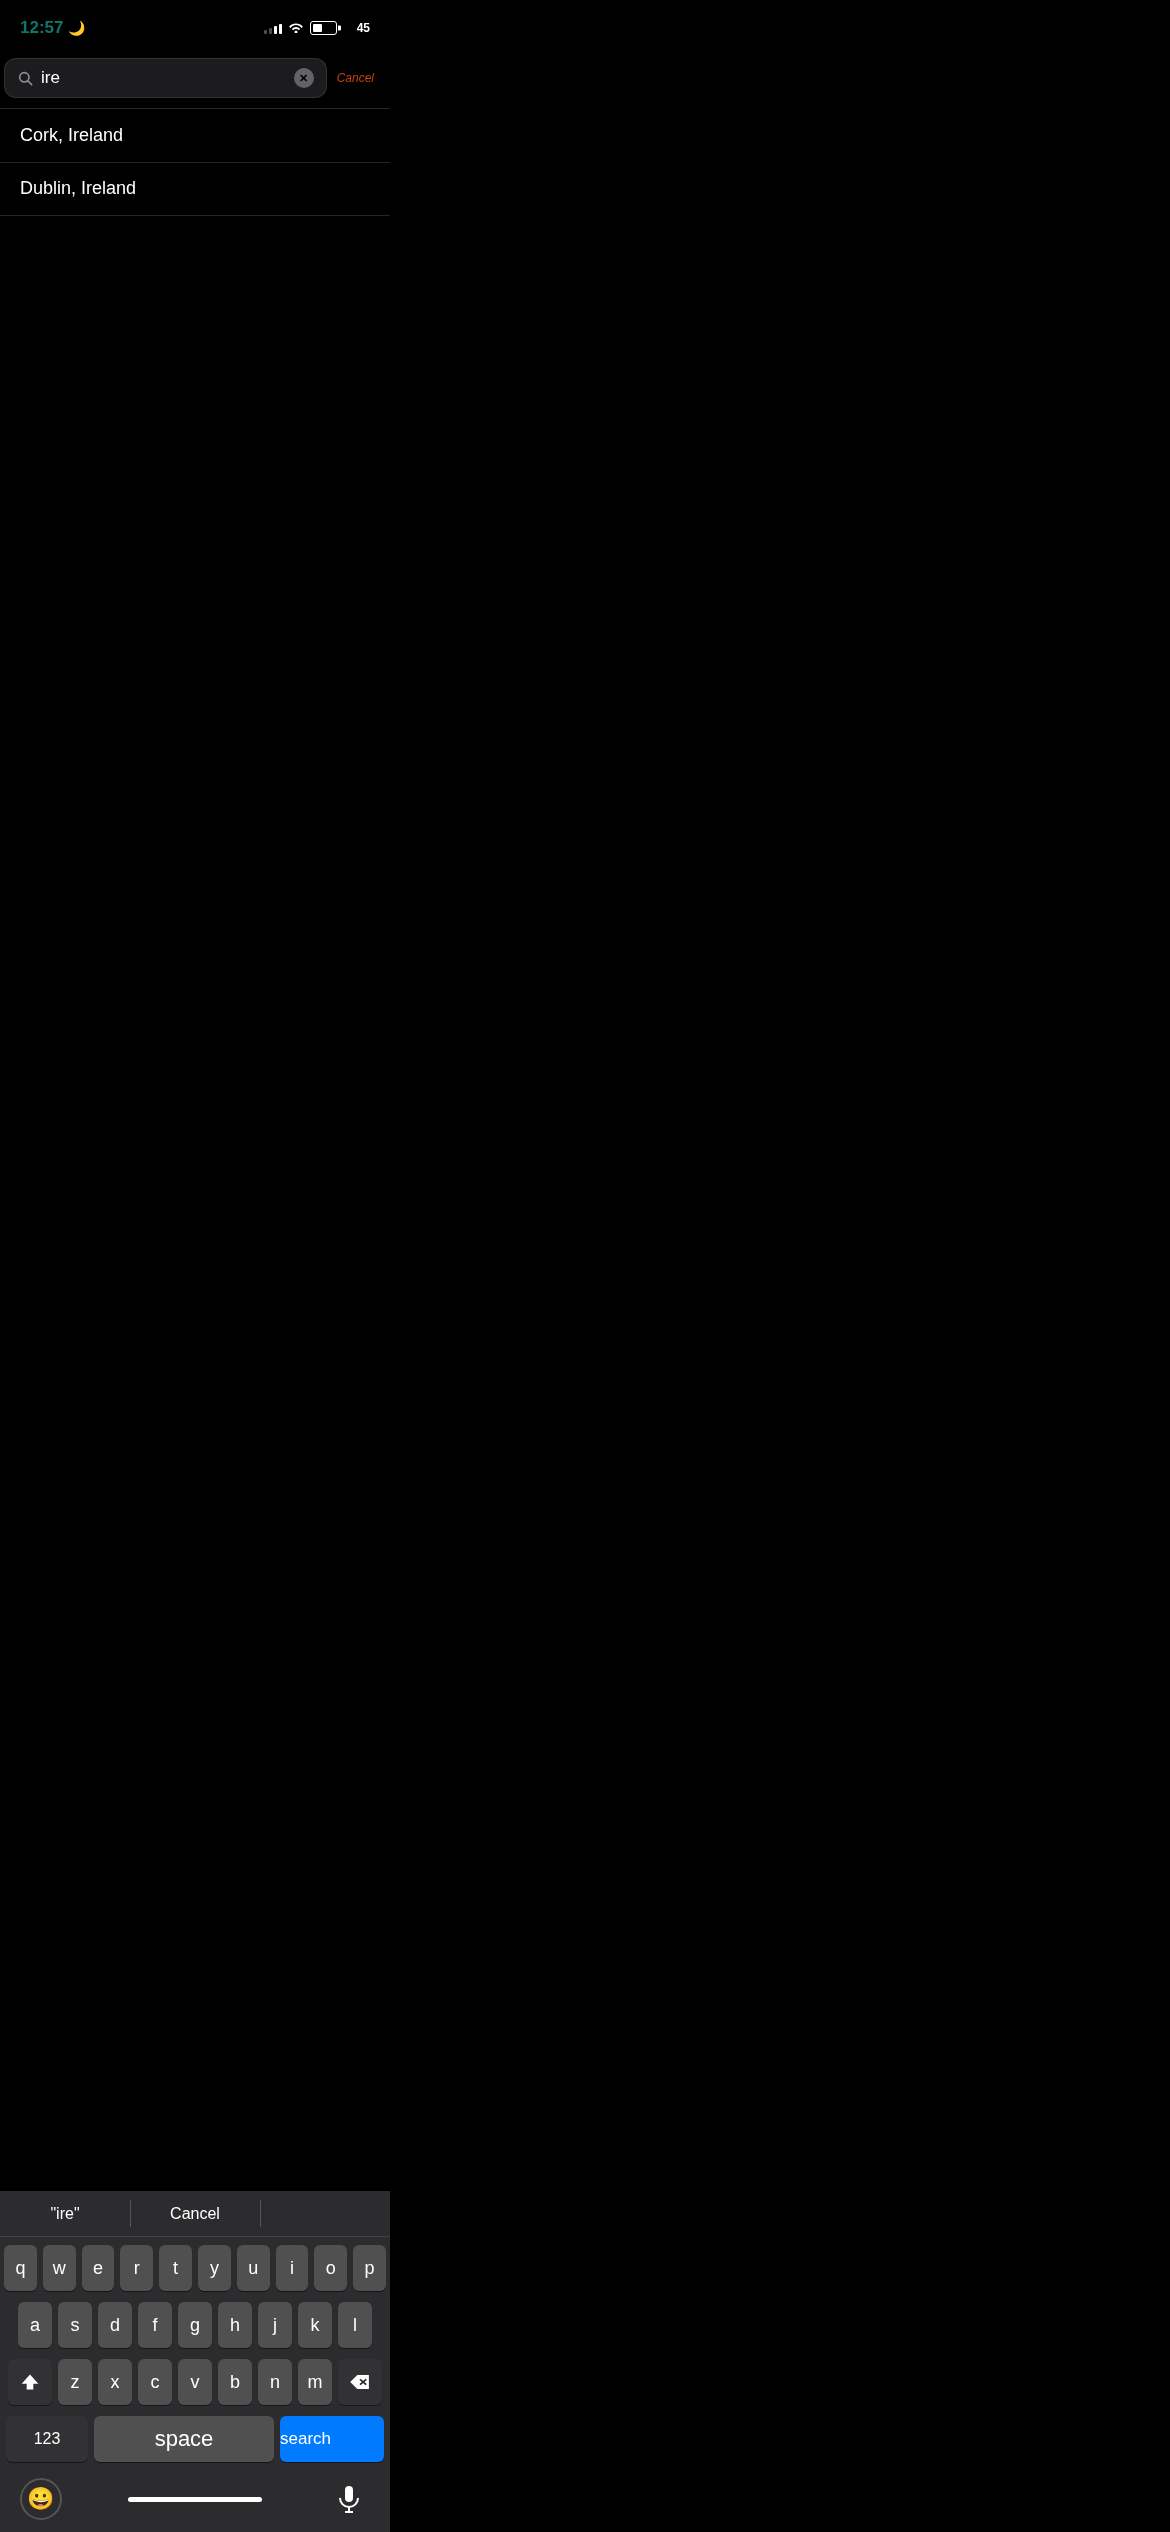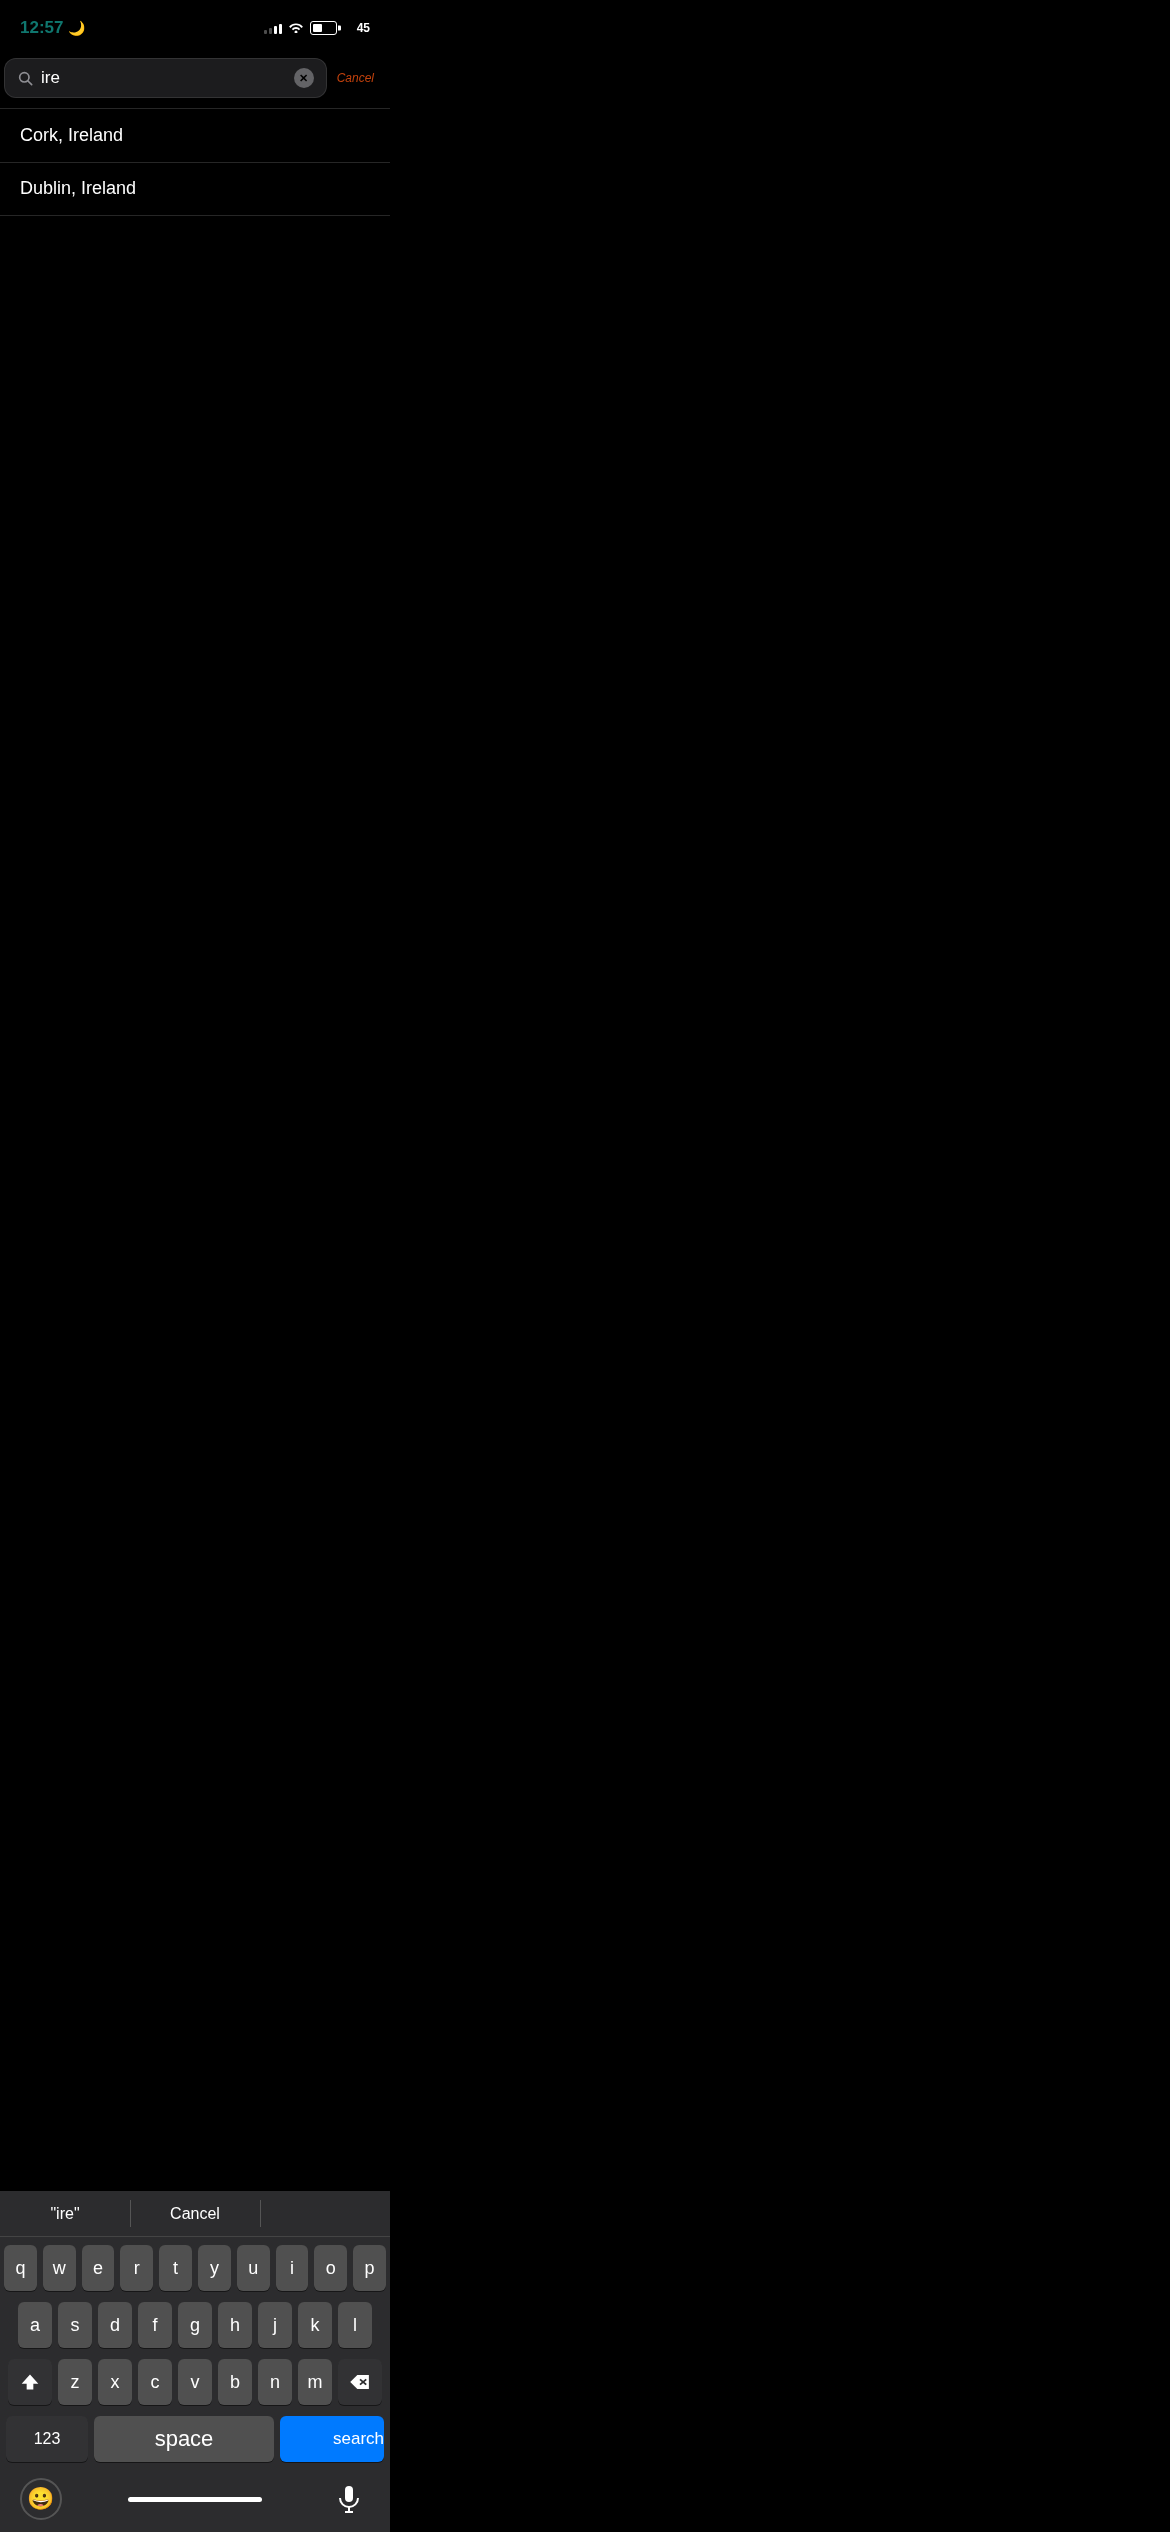--- a/index.html
+++ b/index.html
@@ -309,21 +309,21 @@
       box-shadow: 0 1px 0 rgba(0,0,0,0.5);
     }
 
     .key-search-btn {
       width: 104px;
       height: 46px;
       background: #007AFF;
       border-radius: 6px;
       display: flex;
       align-items: center;
-      justify-content: flex-end;
+      justify-content: flex-start;
       font-size: 17px;
       color: #fff;
       cursor: pointer;
       box-shadow: 0 1px 0 rgba(0,0,0,0.5);
     }
 
     
     .bottom-dock {
       display: flex;
       align-items: center;

